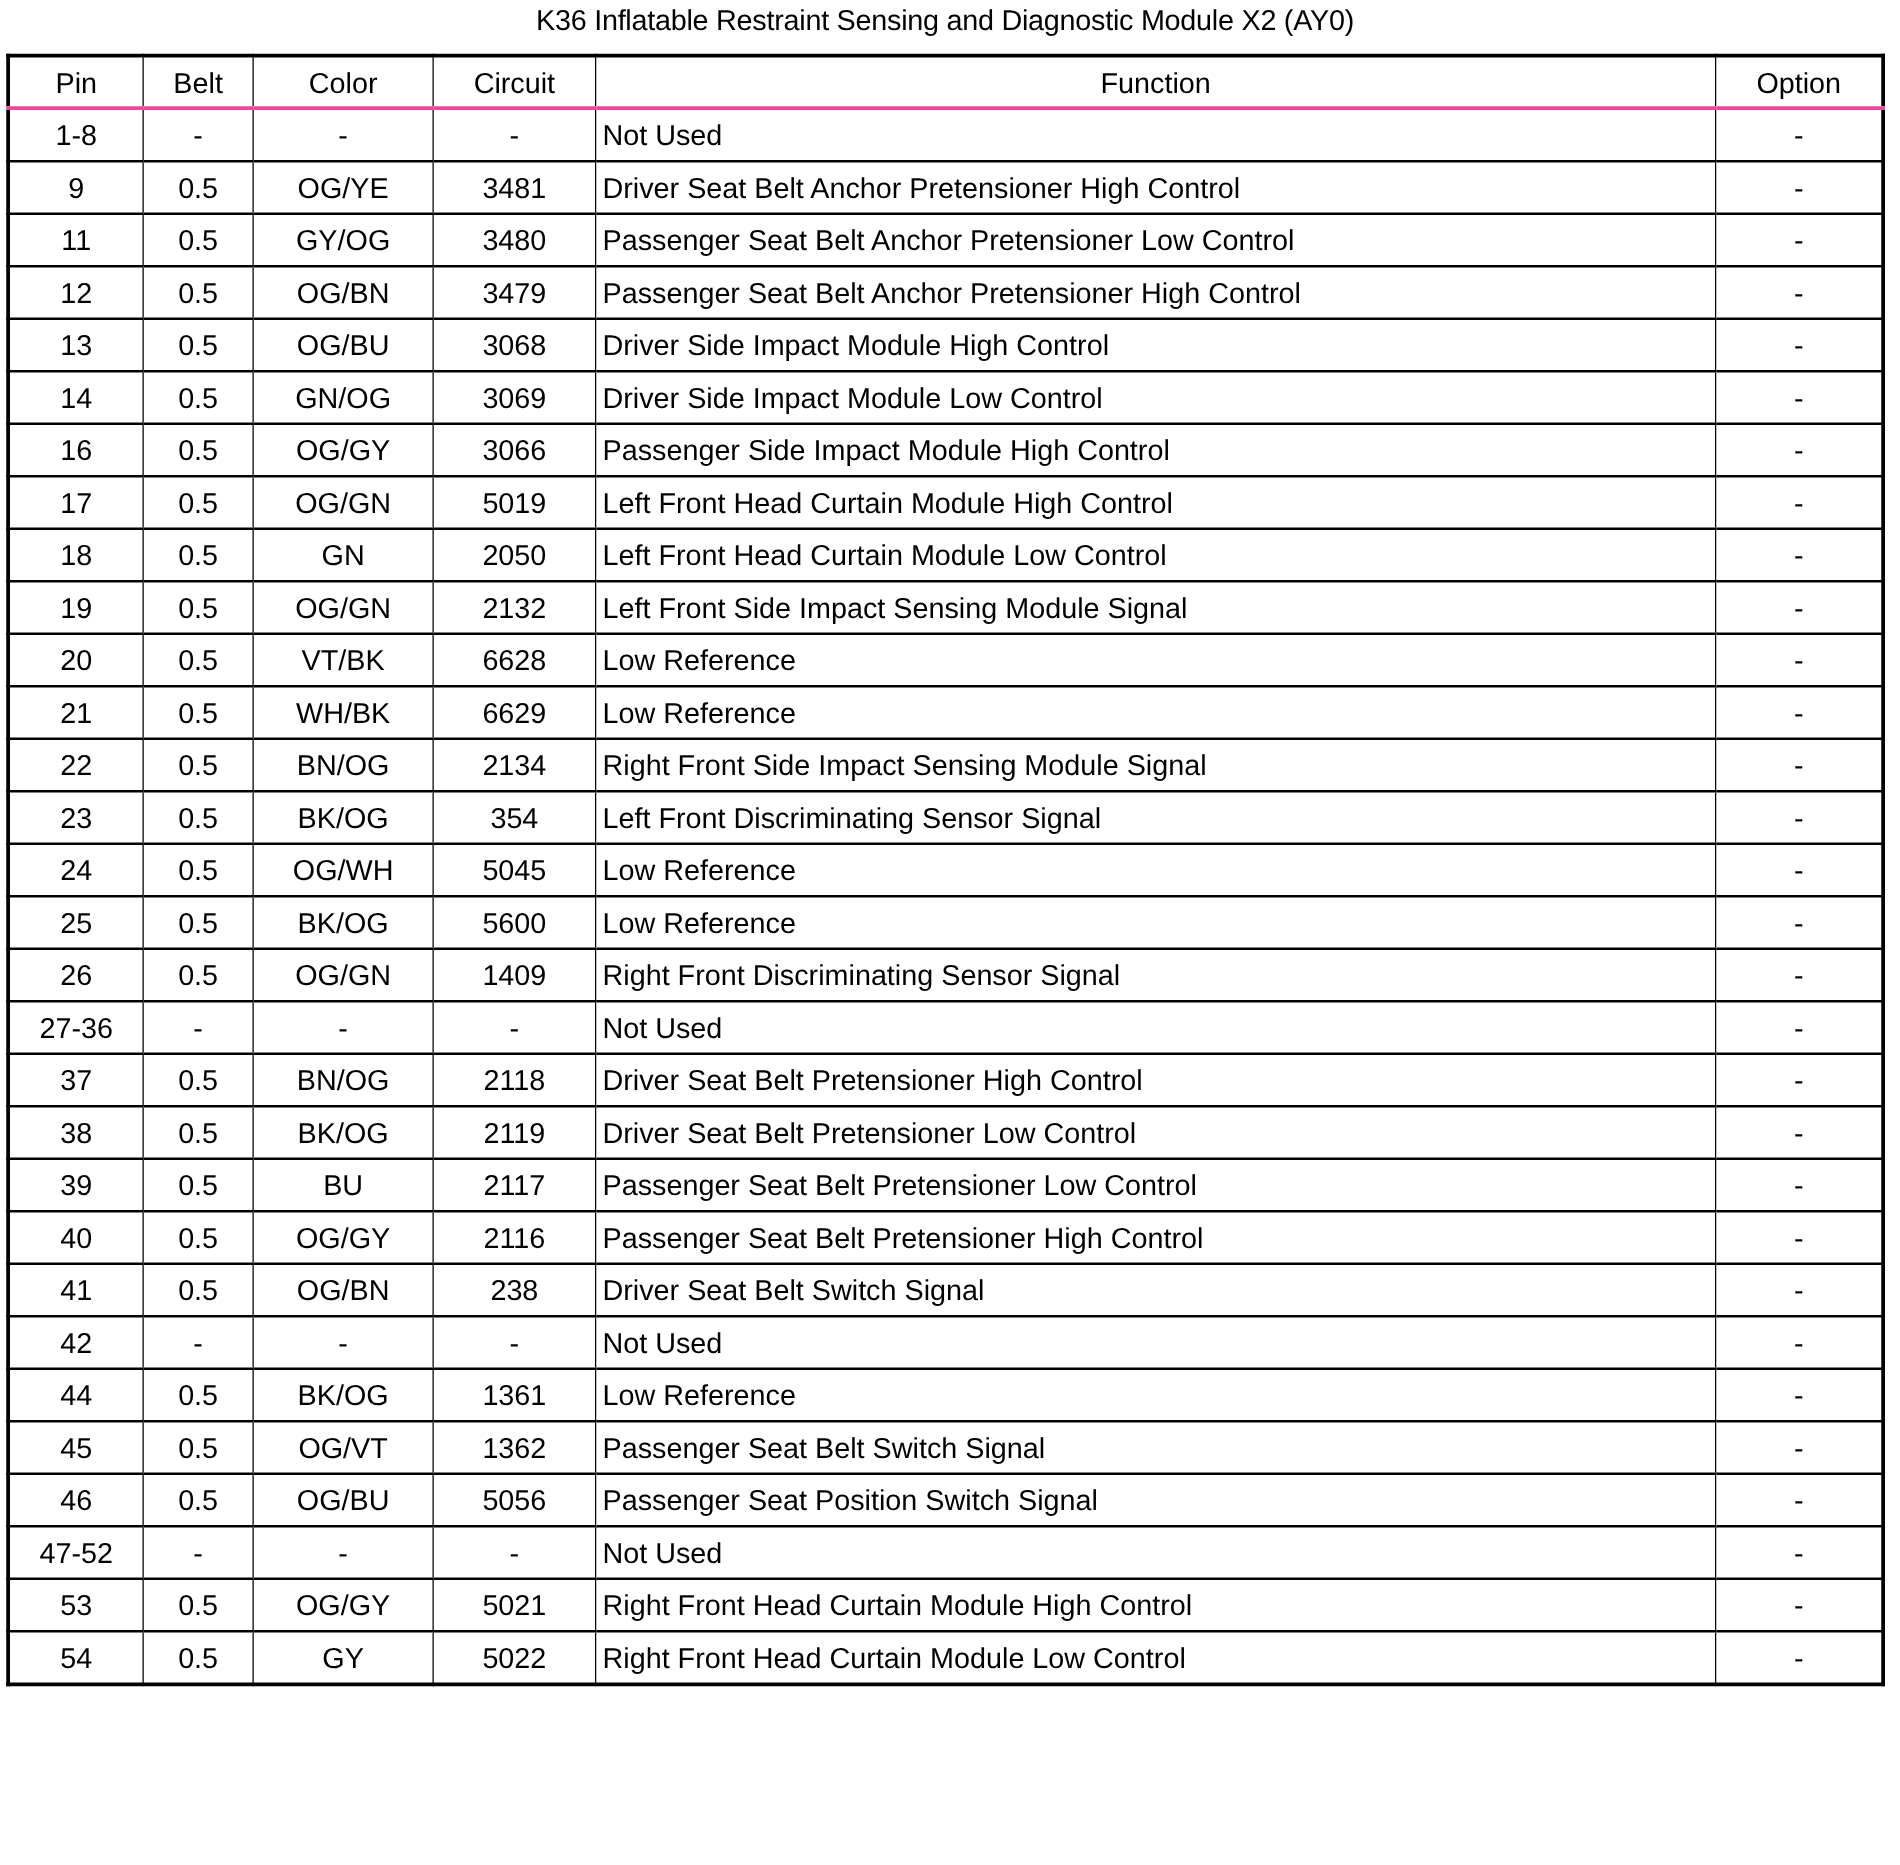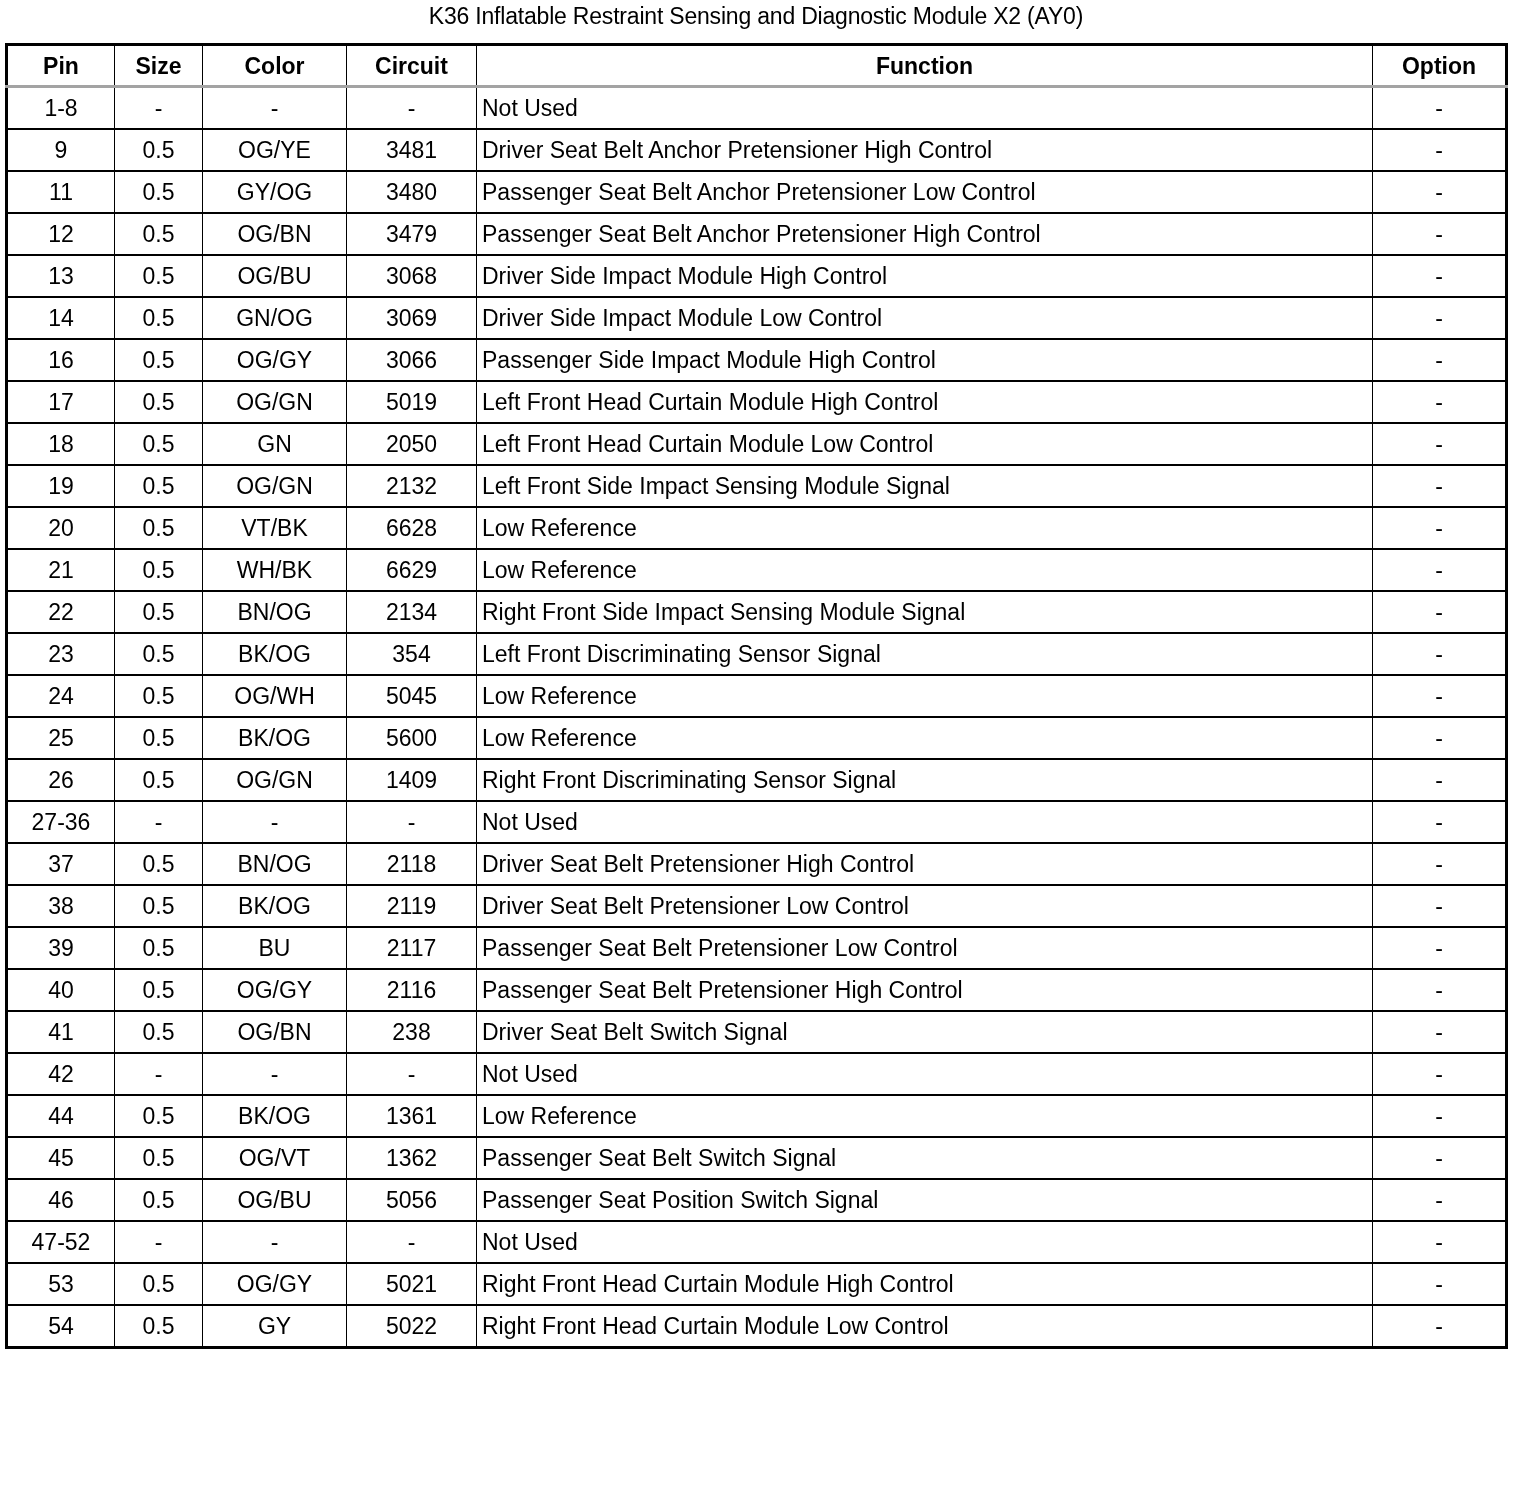--- a/index.html
+++ b/index.html
@@ -48,23 +48,23 @@
       border-top: 2px solid #000;
       border-bottom: 2px solid #000;
       padding: 0;
       font-size: 23px;
       line-height: 24px;
       white-space: nowrap;
       overflow: hidden;
     }
     table.pinout th {
       height: 39px;
-      font-weight: bold;
+      font-weight: normal;
       text-align: center;
-      border-bottom: 3px solid #a3a3a3;
+      border-bottom: 3px solid #ec4899;
     }
     table.pinout td {
       height: 40px;
       text-align: center;
       font-weight: normal;
     }
     table.pinout td.func {
       text-align: left;
       padding-left: 5px;
     }
@@ -79,21 +79,21 @@
     <col class="c-pin">
       <col class="c-size">
       <col class="c-color">
       <col class="c-circuit">
       <col class="c-function">
       <col class="c-option">
   </colgroup>
   <thead>
     <tr>
       <th>Pin</th>
-      <th>Size</th>
+      <th>Belt</th>
       <th>Color</th>
       <th>Circuit</th>
       <th>Function</th>
       <th>Option</th>
     </tr>
   </thead>
   <tbody id="pinout-body">
   <tr>
         <td>1-8</td>
         <td>-</td>

